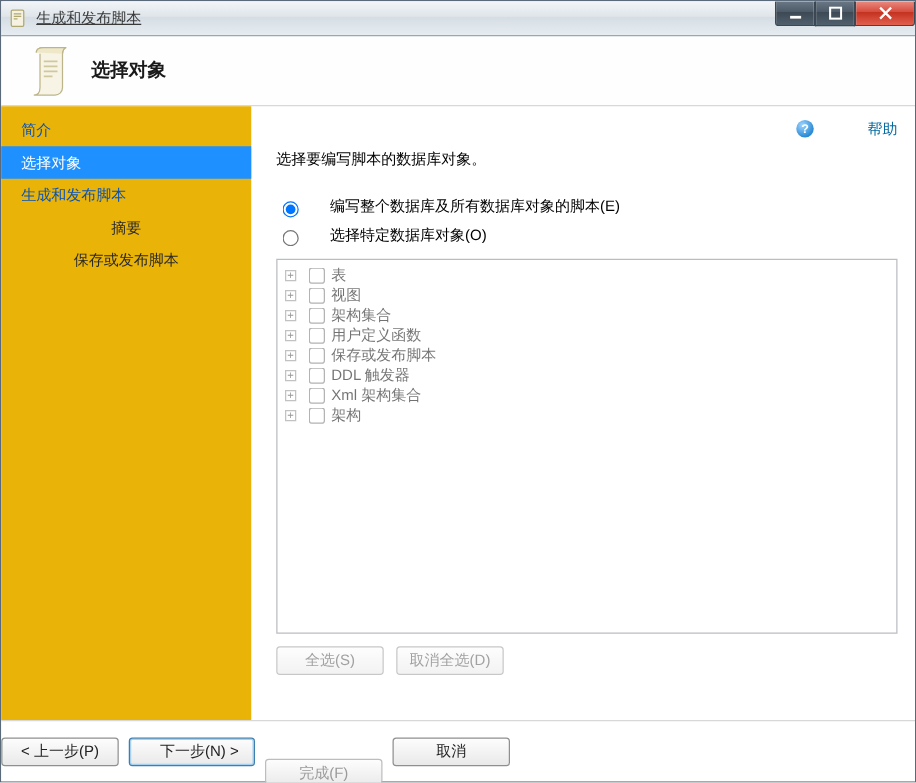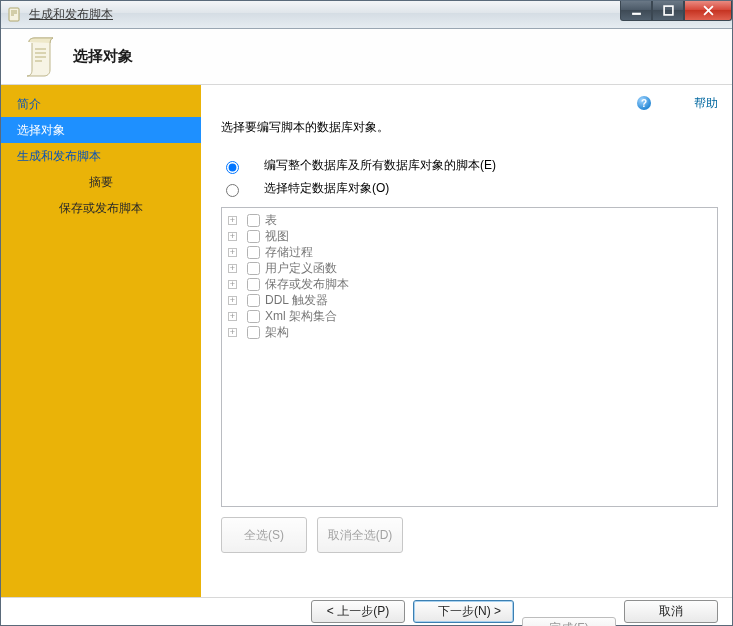--- a/index.html
+++ b/index.html
@@ -165,35 +165,35 @@
     width: 13px; height: 13px; margin:0;
   }
   .tree-item .lbl { padding-left: 2px; }
 
   .sel-buttons {
     margin-top: 10px;
     display: flex; gap: 10px;
     opacity: .55; pointer-events: none;
   }
   .sel-buttons button {
-    min-width: 86px; height: 36px;
+    min-width: 86px; height: 23px;
     border: 1px solid #9a9a9a;
     background: linear-gradient(#fdfdfd,#e9e9e9);
     border-radius: 3px;
     font-size: 12px;
     padding: 0 0;
     color: #555;
     font-family: inherit;
   }
 
   
   .footer {
-    height: 28px;
+    height: 49px;
     border-top: 1px solid #d8d8d8;
-    display: flex; align-items: center; justify-content: flex-end;
+    display: flex; align-items: center; 
     gap: 8px;
     padding-right: 14px;
     background: #fff;
   }
   .footer button {
     min-width: 94px; height: 23px;
     border: 1px solid #8e8f8f;
     background: linear-gradient(#fdfdfd,#e9e9e9);
     border-radius: 3px;
     font-size: 12px;
@@ -293,21 +293,21 @@
         <div class="tree-item">
           <span class="expander">+</span>
             <span class="spacer"></span>
           <input type="checkbox" style="">
           <span class="lbl">视图</span>
         </div>
         <div class="tree-item">
           <span class="expander">+</span>
             <span class="spacer"></span>
           <input type="checkbox" style="">
-          <span class="lbl">存储过程</span>
+          <span class="lbl">架构集合</span>
         </div>
         <div class="tree-item">
           <span class="expander">+</span>
             <span class="spacer"></span>
           <input type="checkbox" style="">
           <span class="lbl">用户定义函数</span>
         </div>
         <div class="tree-item">
           <span class="expander">+</span>
             <span class="spacer"></span>

